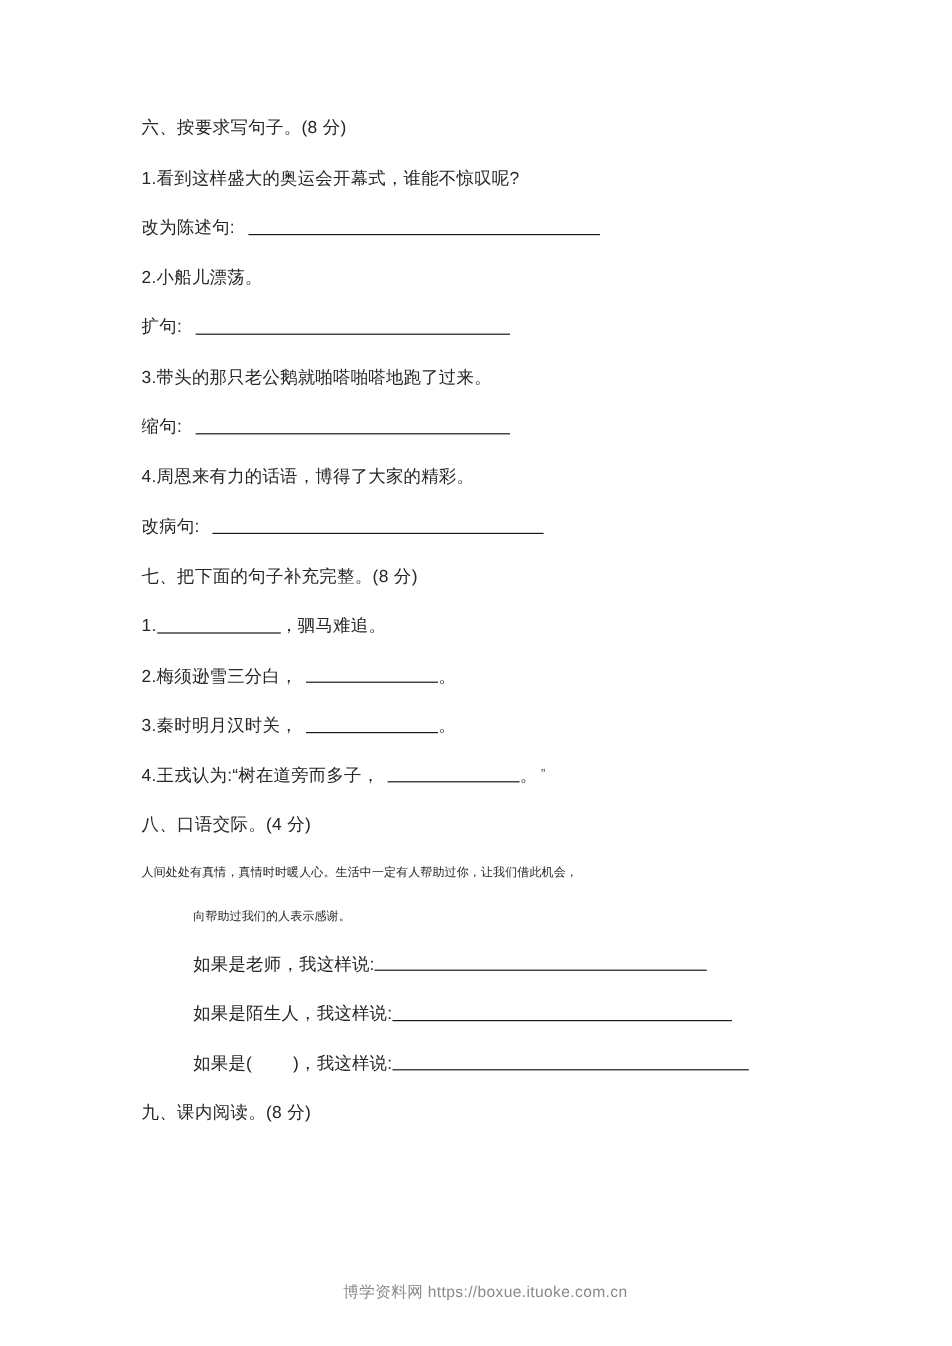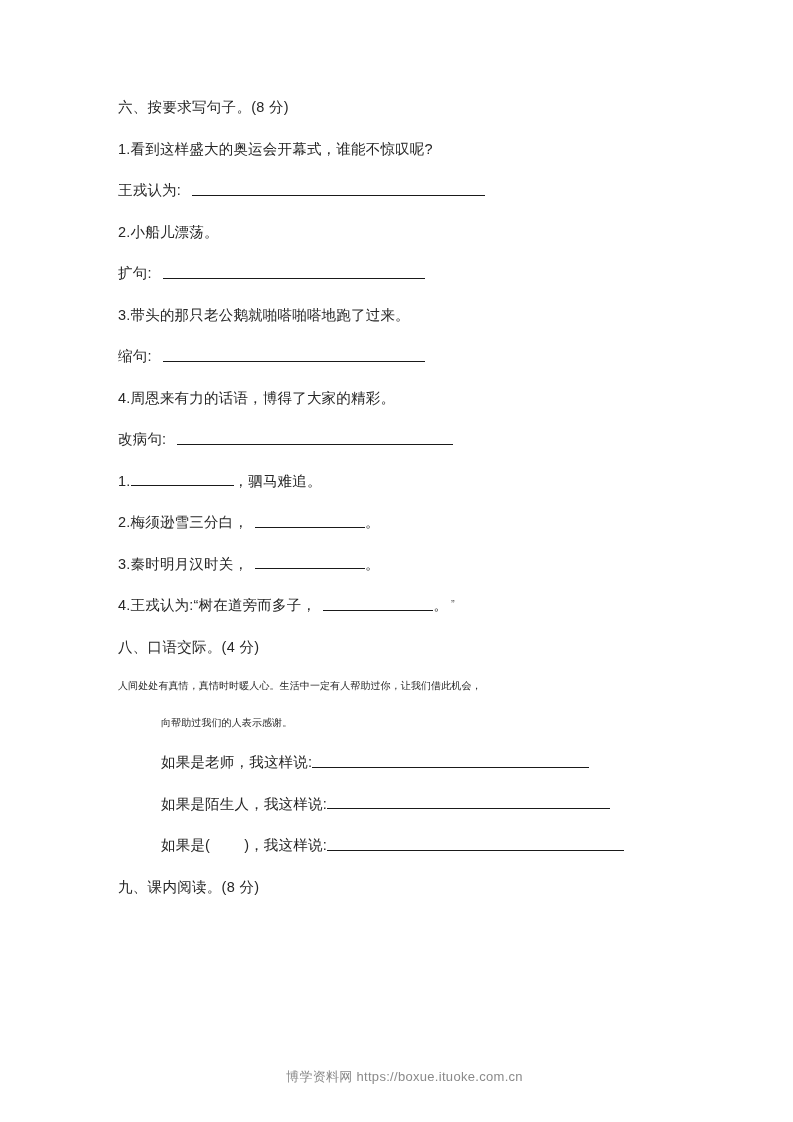--- a/index.html
+++ b/index.html
@@ -103,21 +103,21 @@
 <div class="page">
 
   <div class="line sec-head blk">六、按要求写句子。(8 分)</div>
 
   <div class="line blk">
     <span>1.</span>
       <span>看到这样盛大的奥运会开幕式，谁能不惊叹呢?</span>
   </div>
 
   <div class="line blk">
-    <span>王戎认为:</span>
+    <span>改为陈述句:</span>
     <span class="gap-before-rule"></span>
     <span class="rule rule-long"></span>
   </div>
 
   <div class="line blk">
     <span>2.</span>
       <span>小船儿漂荡。</span>
   </div>
 
   <div class="line blk">
@@ -141,20 +141,21 @@
     <span>4.</span>
       <span>周恩来有力的话语，博得了大家的精彩。</span>
   </div>
 
   <div class="line blk">
     <span>改病句:</span>
     <span class="gap-before-rule"></span>
     <span class="rule rule-med2"></span>
   </div>
 
+  <div class="line sec-head blk">七、把下面的句子补充完整。(8 分)</div>
 
   <div class="line blk">
     <span>1.</span>
       <span class="rule rule-short"></span>
       <span>，驷马难追。</span>
   </div>
 
   <div class="line blk">
     <span>2.</span>
       <span>梅须逊雪三分白，</span>

